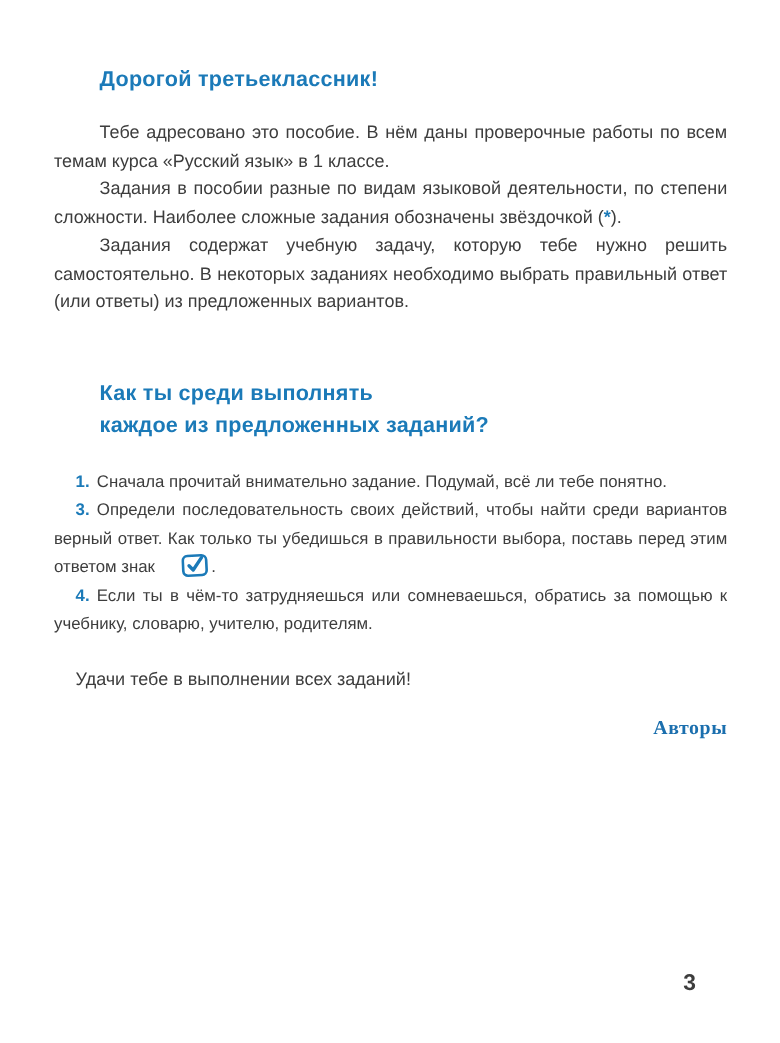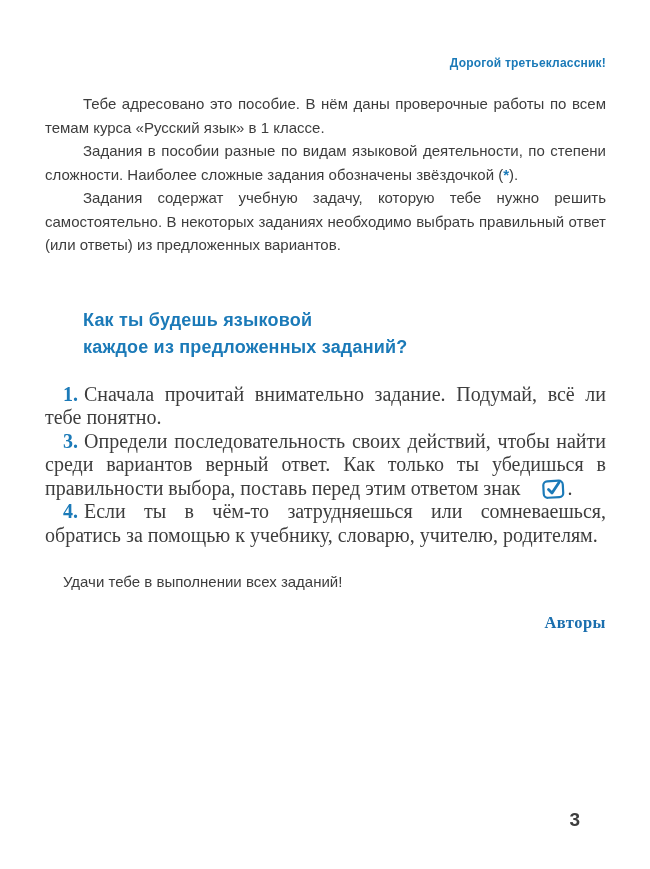--- a/index.html
+++ b/index.html
@@ -15,47 +15,45 @@
     overflow: hidden;
   }
   .page {
     width: 650px;
     height: 869px;
     padding: 56px 44px 0 45px;
     position: relative;
   }
   h1.heading {
     color: #1b7ab8;
-    font-size: 12px;
+    font-size: 18px;
     font-weight: bold;
     margin: 0 0 22px 38px;
     letter-spacing: 0.2px;
-    text-align: right;
   }
   h2.heading {
     color: #1b7ab8;
     font-size: 18px;
     font-weight: bold;
     margin: 50px 0 22px 38px;
     line-height: 27px;
     letter-spacing: 0.2px;
   }
   h2.heading .h2line { display: block; }
   p.body {
     font-size: 15px;
     line-height: 23.5px;
     text-align: justify;
     text-indent: 38px;
   }
   p.step {
-    font-size: 20px;
+    font-size: 14px;
     line-height: 23.5px;
     text-align: justify;
     text-indent: 18px;
-    font-family: Liberation Serif, serif;
   }
   .num {
     color: #1b7ab8;
     font-weight: bold;
     margin-right: 6px;
   }
   .star {
     color: #1b7ab8;
     font-weight: bold;
   }
@@ -96,21 +94,21 @@
 
   <h1 class="heading">Дорогой третьеклассник!</h1>
 
   <p class="body">Тебе адресовано это пособие. В нём даны проверочные работы по всем темам курса «Русский язык» в 1 классе.</p>
 
   <p class="body"><span>Задания в пособии разные по видам языковой деятельности, по степени сложности. Наиболее сложные задания обозначены звёздочкой (</span><span class="star">*</span><span>).</span></p>
 
   <p class="body">Задания содержат учебную задачу, которую тебе нужно решить самостоятельно. В некоторых заданиях необходимо выбрать правильный ответ (или ответы) из предложенных вариантов.</p>
 
   <h2 class="heading">
-    <span class="h2line">Как ты будешь языковой</span>
+    <span class="h2line">Как ты среди выполнять</span>
     <span class="h2line">каждое из предложенных заданий?</span>
   </h2>
 
   <p class="step"><span class="num">1.</span><span>Сначала прочитай внимательно задание. Подумай, всё ли тебе понятно.</span></p>
 
 
   <p class="step"><span class="num">3.</span><span>Определи последовательность своих действий, чтобы найти среди вариантов верный ответ. Как только ты убедишься в правильности выбора, поставь перед этим ответом знак</span><span class="check"><svg width="23" height="21" viewBox="0 0 23 21" aria-hidden="true">
           <rect x="1.5" y="3" width="19.5" height="16.5" rx="4" fill="none" stroke="#1b7ab8" stroke-width="2.2" transform="rotate(-3 11 11)"></rect>
           <path d="M6.5 11.5 L10 15 L17 4.5" fill="none" stroke="#1b7ab8" stroke-width="2.8" stroke-linecap="round" stroke-linejoin="round"></path>
         </svg></span><span>.</span></p>

